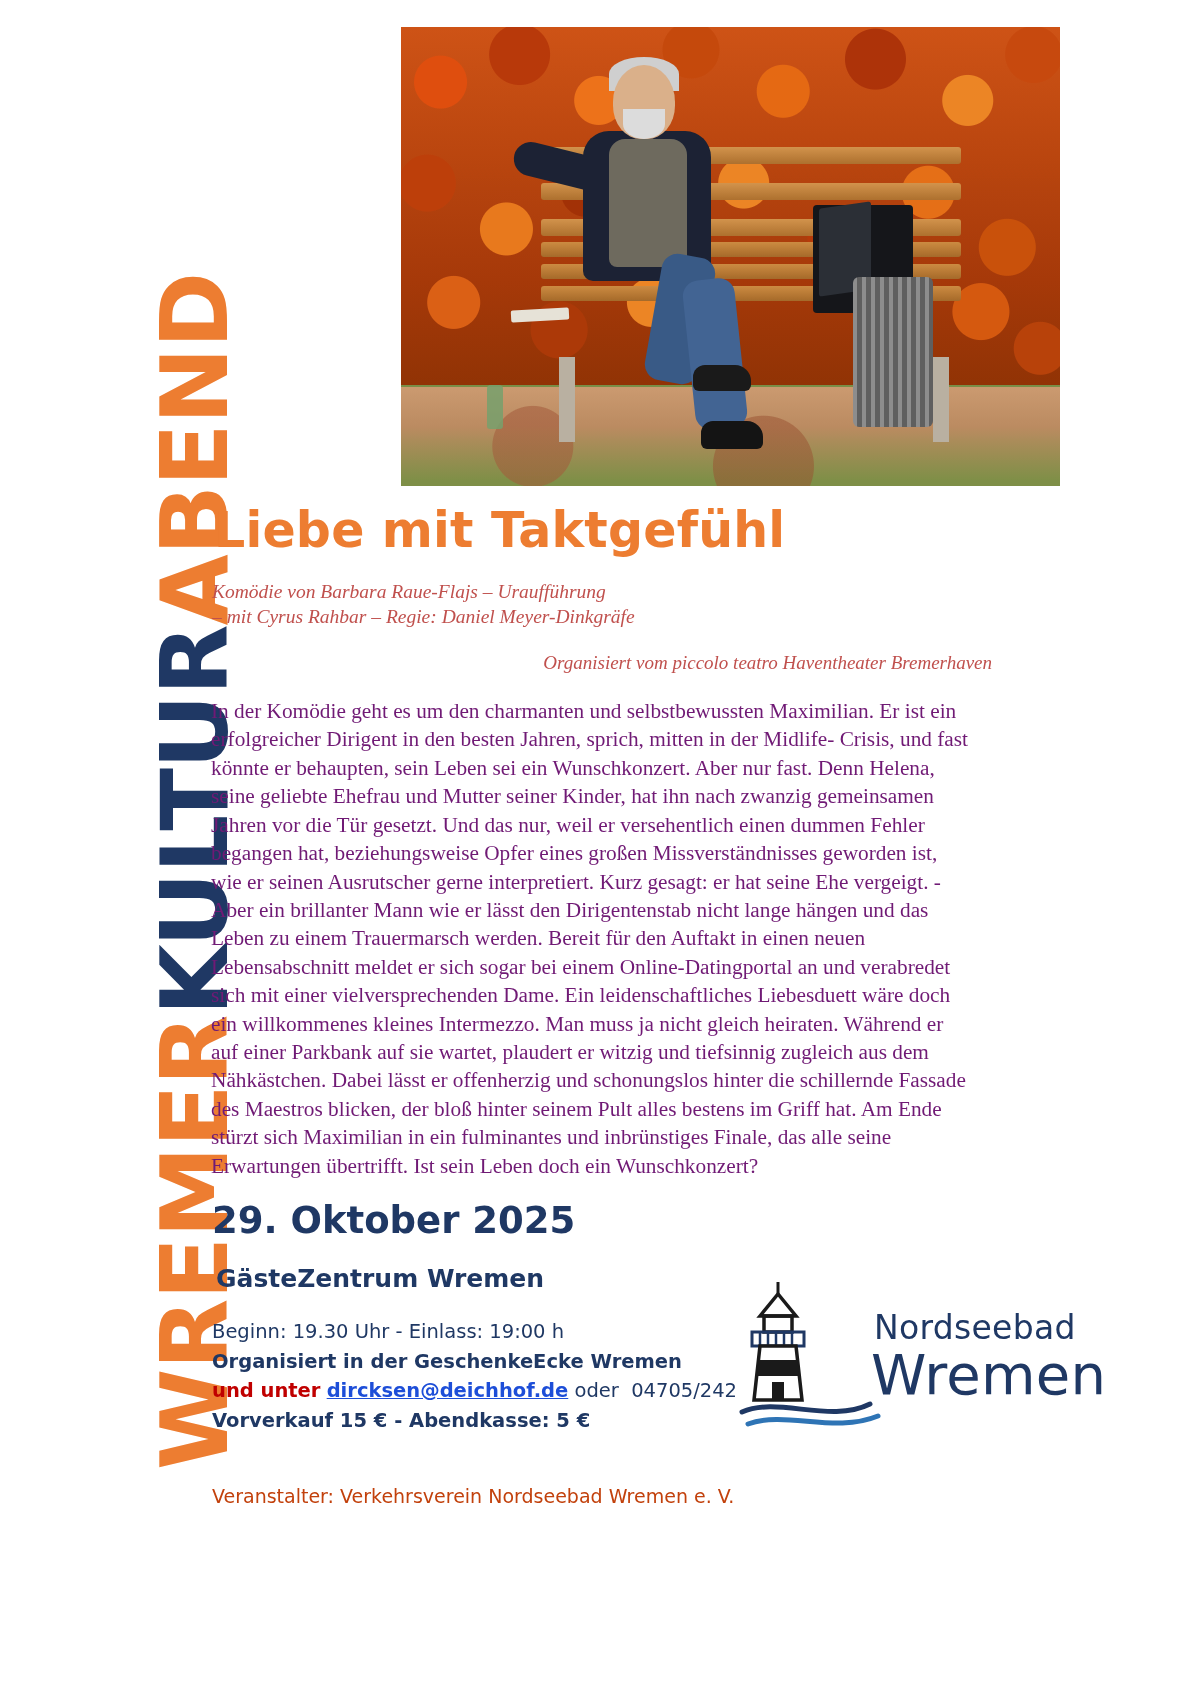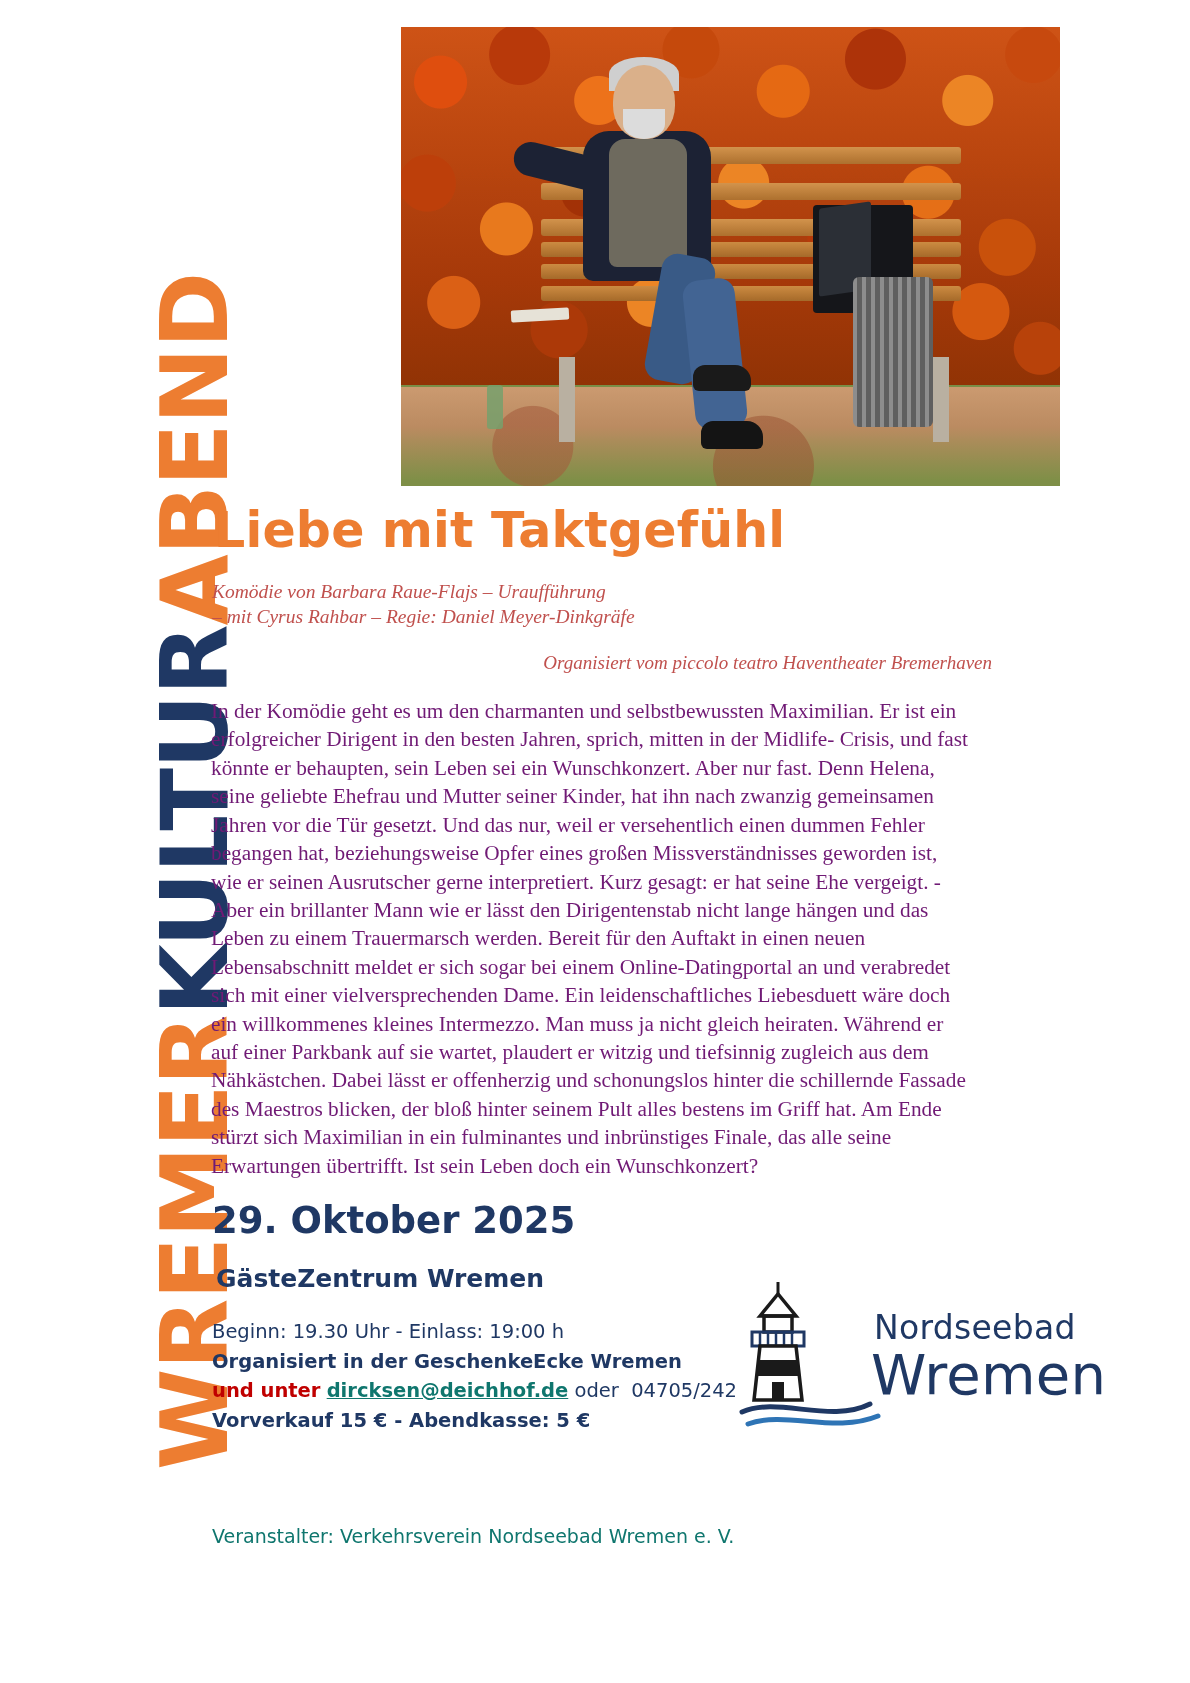--- a/index.html
+++ b/index.html
@@ -346,31 +346,30 @@
     width: 620px;
     font-family: "DejaVu Sans", sans-serif;
     font-size: 19.5px;
     color: #1F3864;
     line-height: 1.52;
   }
   .details .line { white-space: nowrap; }
   .b { font-weight: bold; }
   .red { color: #C00000; font-weight: bold; }
   .mail {
-    color: #0f766e;
+    color: #1d4ed8;
     text-decoration: underline;
   }
   .organizer-line {
     position: absolute;
     left: 212px;
     top: 1485px;
     font-family: "DejaVu Sans", sans-serif;
     font-size: 19px;
-    color: #0f766e;
-    margin-top: 40px;
+    color: #c2410c;
   }
 
   
   .logo {
     position: absolute;
     left: 738px;
     top: 1272px;
     width: 340px;
     height: 168px;
   }

